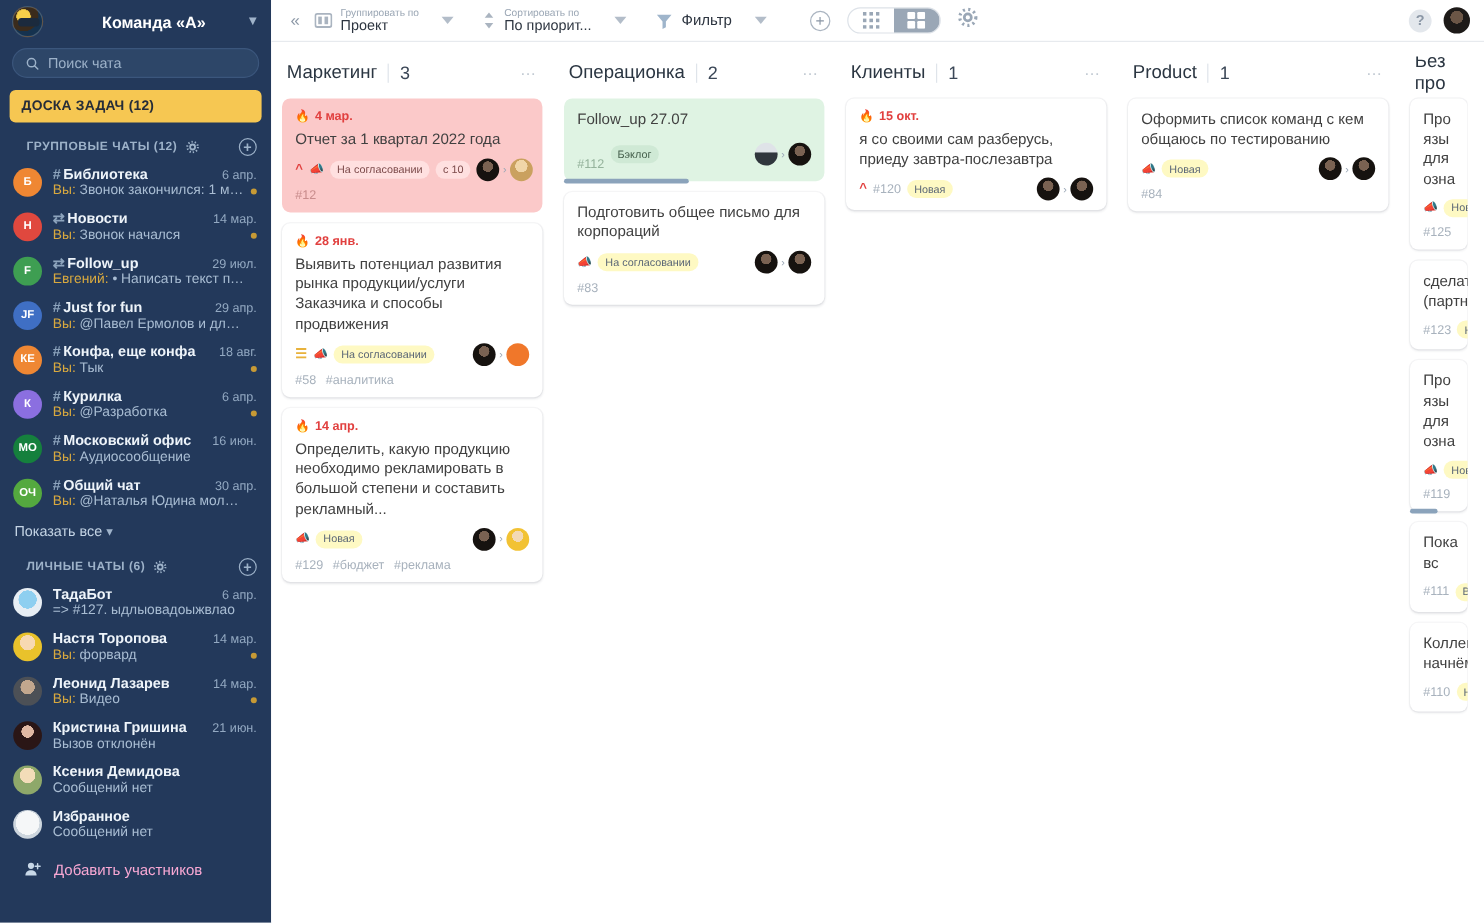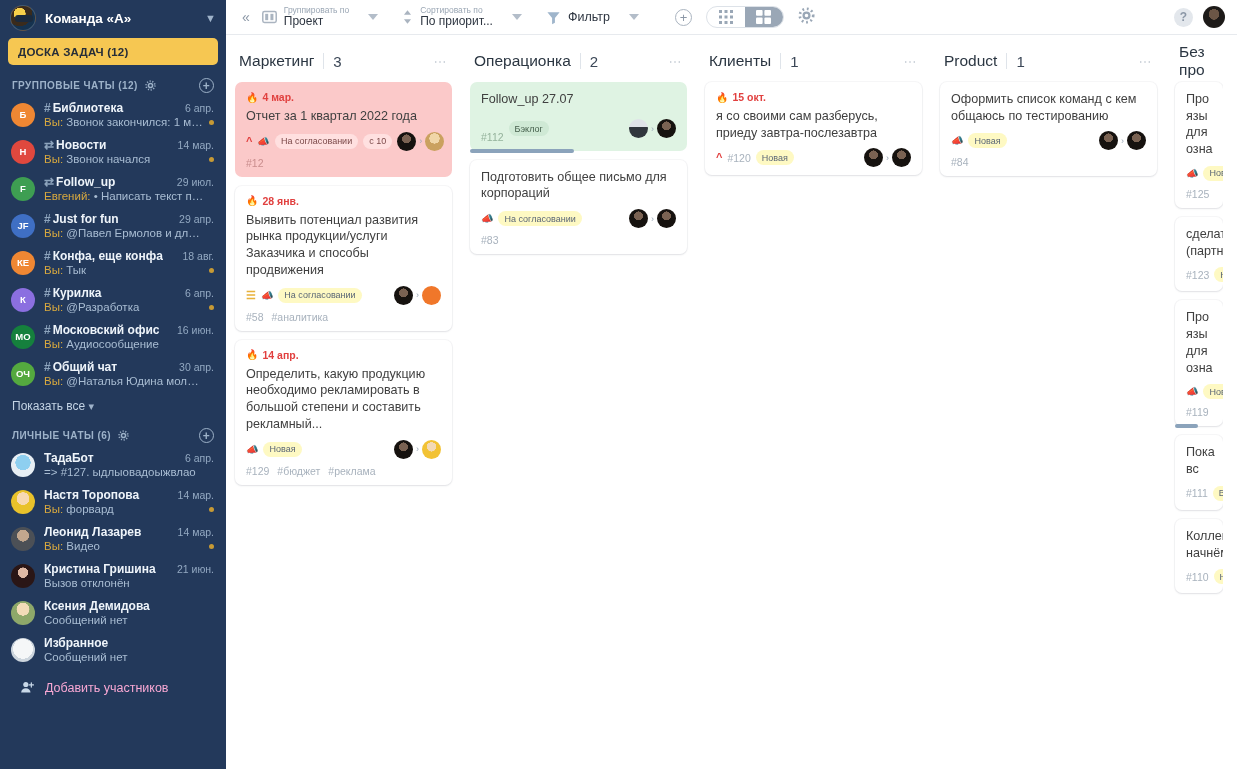--- a/index.html
+++ b/index.html
@@ -31,21 +31,21 @@
     background: radial-gradient(circle at 36% 32%, #f7d04a 0 26%, #3a2b1c 27% 55%, #15324f 56% 100%);
     border: 1px solid #ffffff33;
     flex: 0 0 26px;
     position: relative;
     overflow: hidden;
   }
   .team-avatar::after {
     content: ""; position: absolute; left: 4px; top: 9px; width: 18px; height: 7px;
     background: #1b2a3d; border-radius: 3px;
   }
-  .team-name { font-size: 13.5px; font-weight: 700; color: #fff; flex: 1; }
+  .team-name { font-size: 13.5px; font-weight: 700; color: #fff; flex: 1; margin-left: 40px; }
   .chev { color: #9fb3ca; font-size: 11px; }
 
   .search-wrap { padding: 4px 10px 8px 10px; }
   .search-box {
     height: 25px; border-radius: 13px; background: #2d4668;
     display: flex; align-items: center; gap: 7px;
     padding: 0 10px;
     font-size: 12px; color: #93a9c2;
     border: 1px solid #3b567c;
   }
@@ -63,21 +63,21 @@
     letter-spacing: .2px;
     cursor: pointer;
   }
 
   .sec-head {
     display: flex; align-items: center; gap: 7px;
     padding: 5px 12px 3px 12px;
     font-size: 10px; font-weight: 700; color: #9db2c9;
     letter-spacing: .45px;
   }
-  .sec-head .lbl { flex: 0 0 auto; }
+  .sec-head .lbl { flex: 0 0 auto; margin-left: 10px; }
   .sec-head .spacer { flex: 1; }
   .sec-head .plus {
     width: 15px; height: 15px; border-radius: 50%;
     border: 1.3px solid #9db2c9; color: #9db2c9;
     font-size: 12px; line-height: 12px; text-align: center;
     display: flex; align-items: center; justify-content: center;
   }
 
   .chat-row {
     display: flex; align-items: center; gap: 9px;
@@ -234,20 +234,29 @@
 
 <div class="app">
 
   <aside class="sidebar">
     <div class="sb-top">
       <div class="team-avatar"></div>
       <div class="team-name">Команда «А»</div>
       <span class="chev">▼</span>
     </div>
 
+    <div class="search-wrap">
+      <div class="search-box">
+        <svg width="12" height="12" viewBox="0 0 16 16">
+          <circle cx="7" cy="7" r="4.6" fill="none" stroke="#9db2c9" stroke-width="1.6"></circle>
+          <line x1="10.3" y1="10.3" x2="14" y2="14" stroke="#9db2c9" stroke-width="1.6" stroke-linecap="round"></line>
+        </svg>
+        <span class="ph">Поиск чата</span>
+      </div>
+    </div>
 
     <div class="task-board">ДОСКА ЗАДАЧ (12)</div>
 
     <div class="sec-head">
       <span class="lbl">ГРУППОВЫЕ ЧАТЫ (12)</span>
       <svg width="11" height="11" viewBox="0 0 16 16">
         <circle cx="8" cy="8" r="3" fill="none" stroke="#9db2c9" stroke-width="2.2"></circle>
         <circle cx="8" cy="8" r="6.4" fill="none" stroke="#9db2c9" stroke-width="2.4" stroke-dasharray="1.6 2.4"></circle>
       </svg>
       <span class="spacer"></span>

